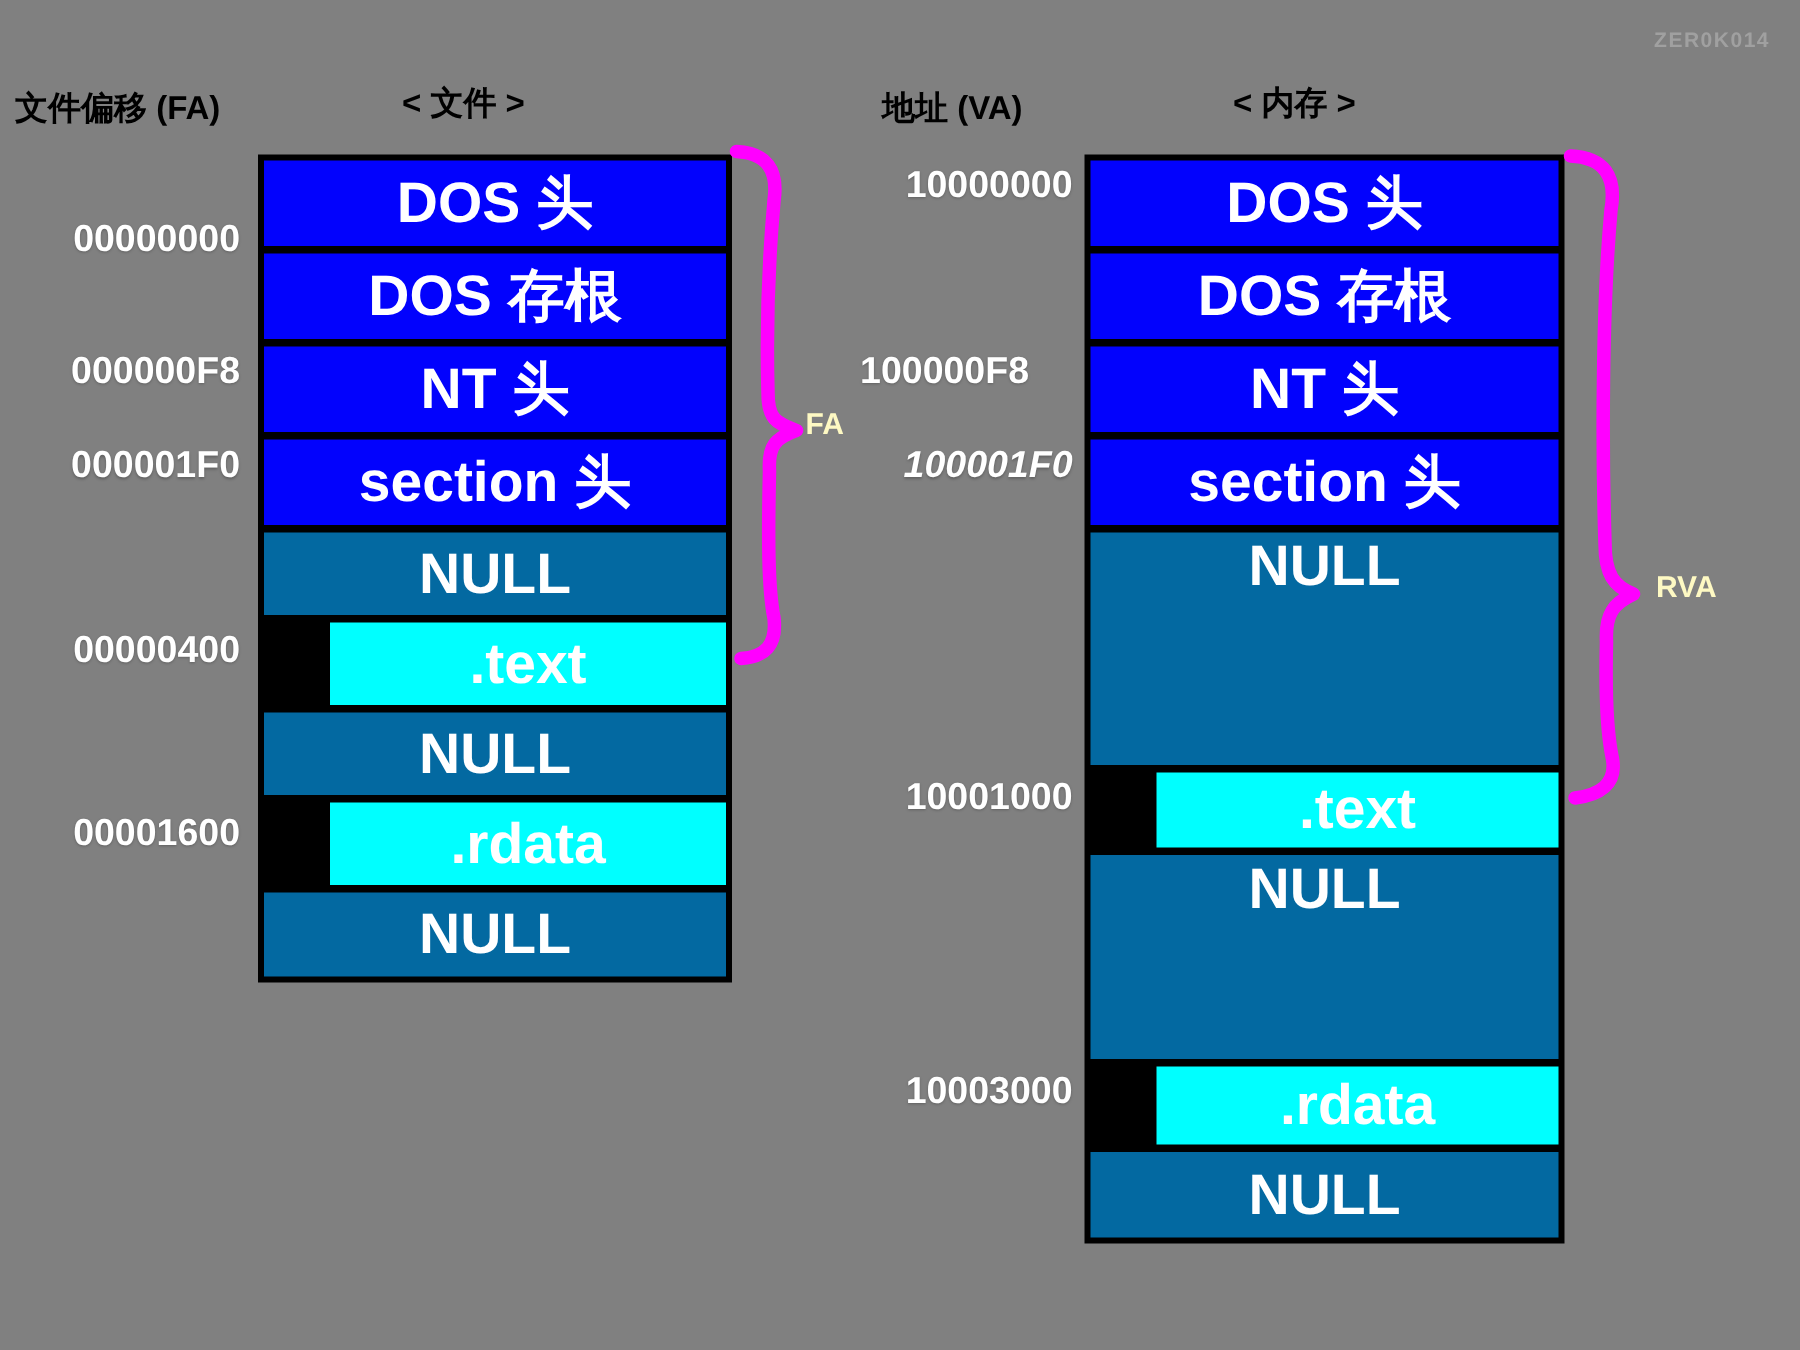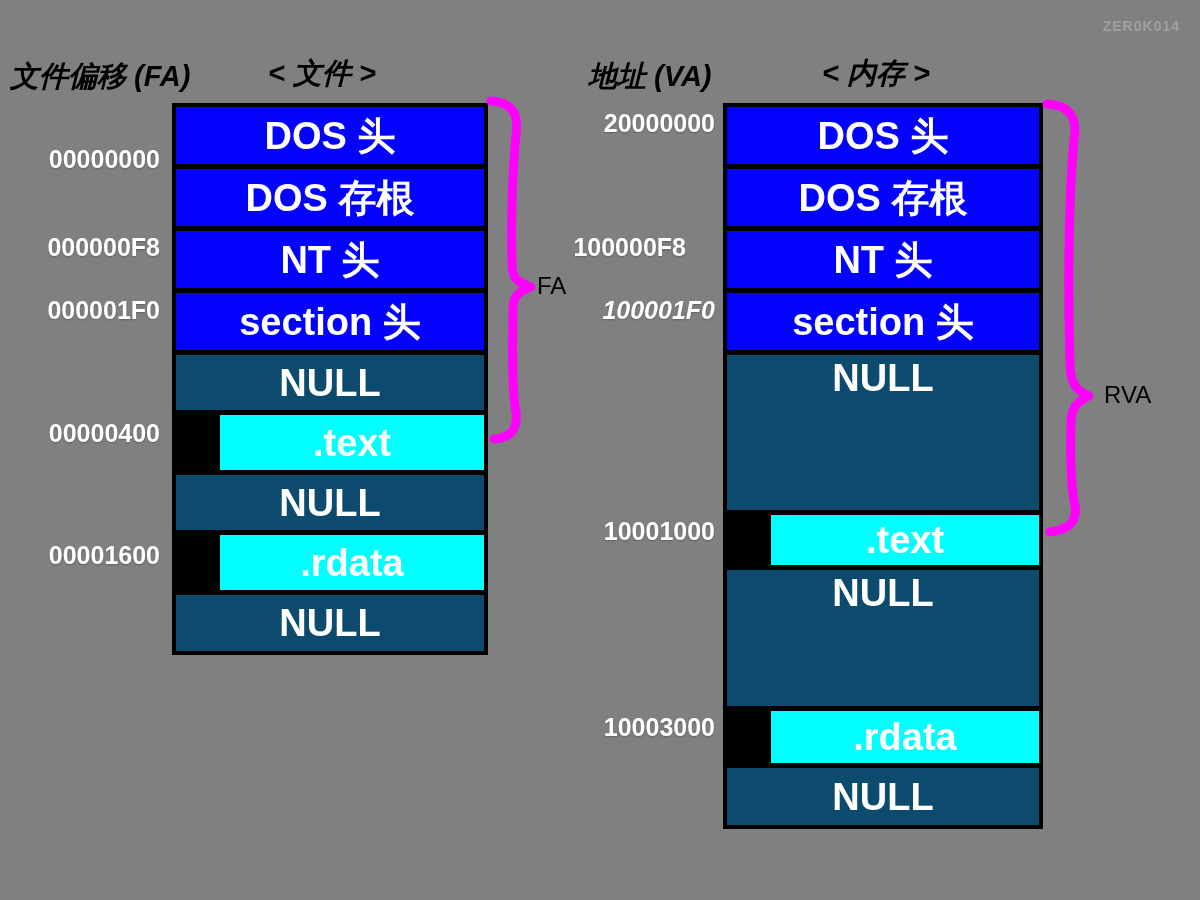--- a/index.html
+++ b/index.html
@@ -15,32 +15,32 @@
   }
   #file-column{left:172px;top:103px;width:316px;}
   #mem-column{left:723px;top:103px;width:320px;}
   .block{
     display:flex;align-items:center;justify-content:center;
     color:#fff;font-weight:bold;font-size:38px;line-height:1;
     flex:0 0 auto;
   }
   .block.tall{align-items:flex-start;padding-top:4px;box-sizing:border-box;}
   .blue{background:#0202fd;}
-  .green{background:#0c4a6e;}
+  .green{background:#0369a1;}
   .cyan{background:#00ffff;margin-left:44px;}
   .addr{
     position:absolute;width:145px;text-align:right;
     color:#fff;font-size:25px;font-weight:600;letter-spacing:0px;
     text-shadow:0 1px 2px rgba(0,0,0,0.25);
   }
   .hdr{
-    position:absolute;color:#000;font-size:29px;font-weight:bold;white-space:nowrap;font-style:italic;
+    position:absolute;color:#000;font-size:22px;font-weight:bold;white-space:nowrap;
   }
   .brace-label{
-    position:absolute;color:#000000;font-size:24px;font-weight:normal;white-space:nowrap;
+    position:absolute;color:#fef9c3;font-size:20px;font-weight:bold;white-space:nowrap;
   }
   .watermark{
     position:absolute;top:18px;right:20px;
     color:#a0a0a0;font-size:14px;font-weight:bold;letter-spacing:1px;
   }
   #brace-overlay{position:absolute;left:0;top:0;pointer-events:none;}
 </style>
 </head>
 <body>
 
@@ -50,21 +50,21 @@
 <div class="hdr" style="left:268px;top:54px;">&lt; 文件 &gt;</div>
 <div class="hdr" style="left:588px;top:57px;">地址 (VA)</div>
 <div class="hdr" style="left:822px;top:54px;">&lt; 内存 &gt;</div>
 
 <div class="addr" style="left:15px;top:109px;margin-top:36px;">00000000</div>
 <div class="addr" style="left:15px;top:233px;">000000F8</div>
 <div class="addr" style="left:15px;top:296px;">000001F0</div>
 <div class="addr" style="left:15px;top:419px;">00000400</div>
 <div class="addr" style="left:15px;top:541px;">00001600</div>
 
-<div class="addr" style="left:570px;top:109px;">20000000</div>
+<div class="addr" style="left:570px;top:109px;">10000000</div>
 <div class="addr" style="left:541px;top:233px;">100000F8</div>
 <div class="addr" style="left:570px;top:296px;font-style:italic;">100001F0</div>
 <div class="addr" style="left:570px;top:517px;">10001000</div>
 <div class="addr" style="left:570px;top:713px;">10003000</div>
 
 <div class="column" id="file-column">
   <div class="block blue" style="height:57px;">DOS 头</div>
   <div class="block blue" style="height:57px;">DOS 存根</div>
   <div class="block blue" style="height:57px;">NT 头</div>
   <div class="block blue" style="height:57px;">section 头</div>

